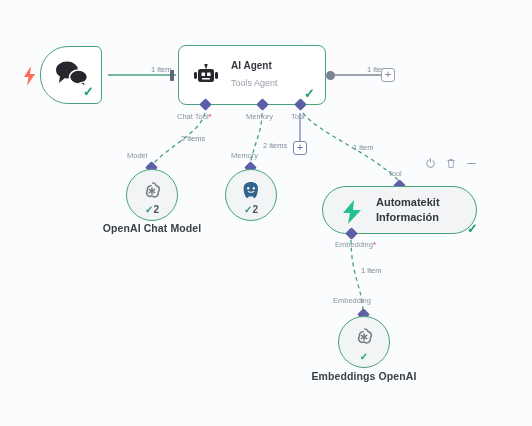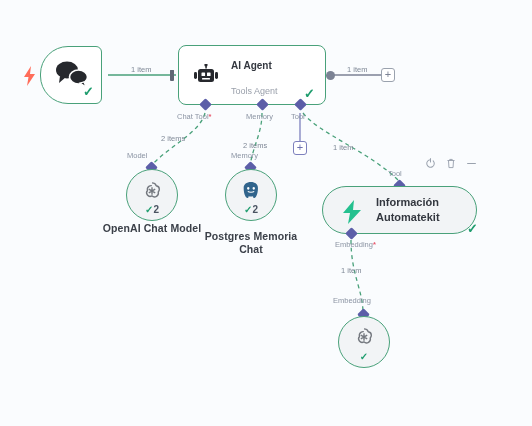--- a/index.html
+++ b/index.html
@@ -84,21 +84,21 @@
     position: absolute;
     left: 52px;
     top: 14px;
     font-size: 10px;
     font-weight: bold;
     color: #33373f;
   }
   .agent-sub {
     position: absolute;
     left: 52px;
-    top: 40px;
+    top: 32px;
     font-size: 9px;
     color: #9aa0ab;
   }
 
   
   .circle-node {
     position: absolute;
     width: 52px;
     height: 52px;
     border-radius: 50%;
@@ -186,20 +186,21 @@
     white-space: nowrap;
   }
   .port-label .req { color: #e8566b; font-weight: bold; }
 
   
   .edge-label {
     position: absolute;
     font-size: 7.5px;
     color: #7f8896;
     white-space: nowrap;
+    margin-left: 20px;
   }
 
   
   .plus-btn {
     position: absolute;
     width: 14px;
     height: 14px;
     border: 1.2px solid #9aa2ae;
     border-radius: 3px;
     background: #ffffff;
@@ -319,21 +320,20 @@
       <svg width="22" height="22" viewBox="0 0 24 24" xmlns="http://www.w3.org/2000/svg">
         <path d="M12,2.2 C7.2,2.2 4,4.6 4,8.6 c0,3.6 0.6,6.6 1.9,9.2 0.7,1.4 1.8,2.1 2.7,1.8 0.6-0.2 0.8-0.9 0.7-1.8 1.6,0.4 3.4,0.4 5,0 -0.1,0.9 0.1,1.6 0.7,1.8 0.9,0.3 2-0.4 2.7-1.8 1.3-2.6 1.9-5.6 1.9-9.2 0-4-3.2-6.4-7.6-6.4Z" fill="#31648c"></path>
         <path d="M9,7.5 a1.3,1.6 0 1,0 0.01,0 M15,7.5 a1.3,1.6 0 1,0 0.01,0" fill="#ffffff"></path>
         <path d="M8.5,12.5 c1.5,1.1 5.5,1.1 7,0" stroke="#ffffff" stroke-width="1.1" fill="none"></path>
       </svg>
     </span>
     <div class="circle-badge">
       <span>✓</span><span class="num">2</span>
     </div>
   </div>
-  <div class="node-label" style="left:196px; top:230px; width:110px;">Postgres Memoria Chat</div>
 
   <div class="node-toolbar">
     <span class="tb">
       <svg width="11" height="11" viewBox="0 0 14 14" xmlns="http://www.w3.org/2000/svg">
         <path d="M7,2.2 A4.8,4.8 0 1,0 10.4,3.6" stroke="#9aa2ae" stroke-width="1.3" fill="none" stroke-linecap="round"></path>
         <path d="M7,0.8 L7,5" stroke="#9aa2ae" stroke-width="1.3" stroke-linecap="round"></path>
       </svg>
     </span>
     <span class="tb">
       <svg width="10" height="11" viewBox="0 0 12 14" xmlns="http://www.w3.org/2000/svg">
@@ -350,22 +350,22 @@
   <div class="port" style="left:395px; top:181px;"></div>
   <div class="port-label" style="left:388px; top:169px;">Tool</div>
 
   <div class="pill-node">
     <span class="pill-icon">
       <svg width="24" height="26" viewBox="0 0 24 26" xmlns="http://www.w3.org/2000/svg">
         <path d="M14,1 L3,14 L10,14 L8,25 L21,11 L13,11 Z" fill="#25c08f"></path>
       </svg>
     </span>
     <div class="pill-title">
+      <div>Automatekit</div>
       <div>Información</div>
-      <div>Automatekit</div>
     </div>
     <span class="node-check" style="right:-2px; bottom:-2px;">✓</span>
   </div>
 
   <div class="port" style="left:347px; top:229px;"></div>
   <div class="port-label" style="left:323px; top:240px;padding-left:12px;">
     <span>Embedding</span><span class="req">*</span>
   </div>
   <div class="edge-label" style="left:341px; top:266px;">1 item</div>
 
@@ -377,14 +377,15 @@
         <g fill="none" stroke="#74787f" stroke-width="1.5" stroke-linejoin="round">
           <path d="M12,3.2 c2.2,0 4,1.3 4.6,3.1 1.9,0.3 3.4,1.9 3.4,3.9 0,1.1-0.5,2.1-1.2,2.8 0.5,1.8-0.2,3.8-1.9,4.8-1.7,1-3.7,0.7-5-0.5-1.6,0.9-3.7,0.6-4.9-0.9-1.2-1.5-1.1-3.6,0.1-5-0.5-1.8,0.2-3.8,1.9-4.8 0.9-0.5,1.9-0.6,2.8-0.4"></path>
           <path d="M12,8 L12,16 M8.5,10 L15.5,14 M8.5,14 L15.5,10"></path>
         </g>
       </svg>
     </span>
     <div class="circle-badge">
       <span>✓</span>
     </div>
   </div>
+  <div class="node-label" style="left:300px; top:370px; width:128px;">Embeddings OpenAI</div>
 
 </div>
 
 </body></html>

